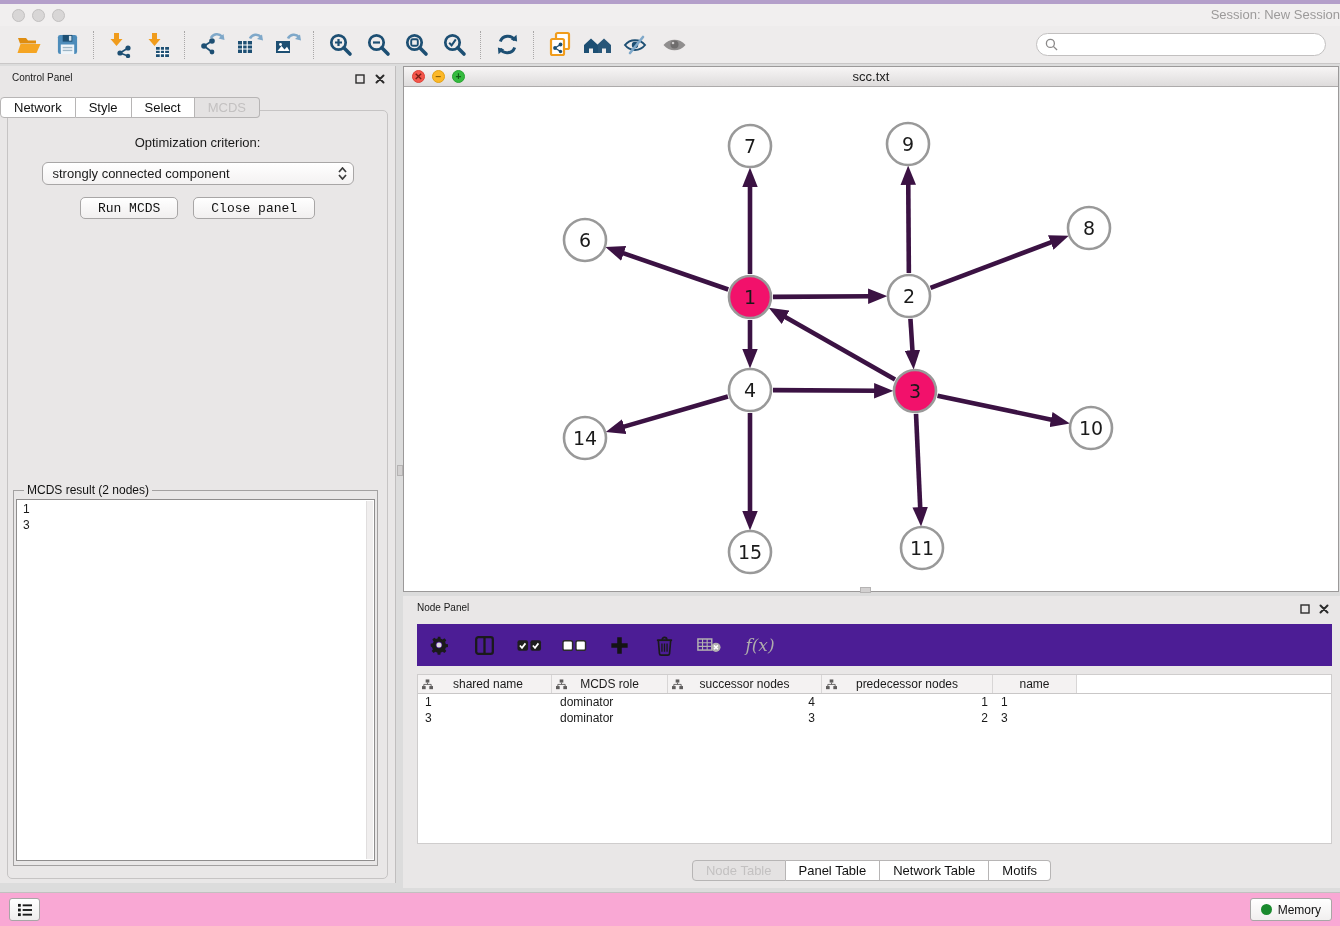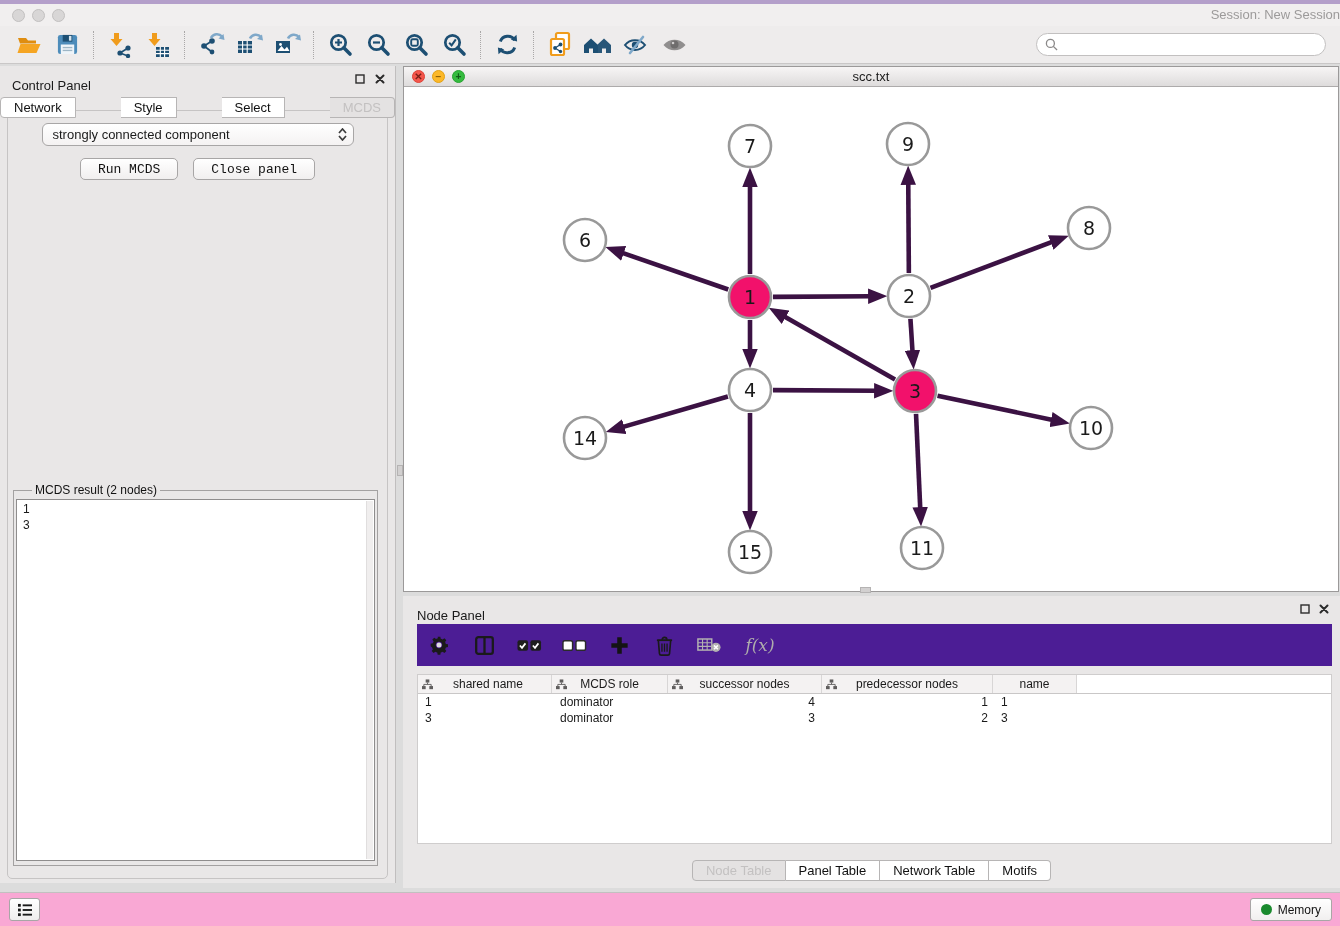--- a/index.html
+++ b/index.html
@@ -19,39 +19,39 @@
   .toolbar { position:absolute; left:0; top:26px; width:1340px; height:38px; background:#eeecec;
              border-bottom:1px solid #c9c7c7; display:flex; align-items:center; padding:0 10px; }
   .tb-btn { width:38px; height:32px; display:flex; align-items:center; justify-content:center; background:none; border:none; cursor:pointer; }
   .tb-sep { width:1px; height:28px; border-left:1px dotted #a9a7a7; margin:0 7px; }
   .search-wrap { margin-left:auto; margin-right:4px; width:290px; height:23px; background:#fff; border:1px solid #c2c0c0;
                  border-radius:12px; display:flex; align-items:center; padding:0 8px; }
   .search-wrap input { border:none; outline:none; flex:1; font-size:12px; background:transparent; margin-left:5px; font-family:"Liberation Sans",sans-serif; }
   
   .control-panel { position:absolute; left:0; top:66px; width:396px; height:817px; background:#e9e7e7; border-right:1px solid #c0bebe; }
   .panel-head { position:relative; height:26px; }
-  .panel-head .p-title { position:absolute; left:12px; top:12px; font-size:13px; color:#1a1a1a; }
+  .panel-head .p-title { position:absolute; left:12px; top:6px; font-size:10px; color:#1a1a1a; }
   .win-mini { position:absolute; top:6px; width:14px; height:14px; background:none; border:none; cursor:pointer; display:flex; align-items:center; justify-content:center; }
   .tabs { display:flex; }
   .tab { background:#fff; border:1px solid #b7b5b5; border-left:none; padding:2px 13px; font-size:13px; cursor:pointer; color:#111; white-space:nowrap; }
   .tab:first-child { border-left:1px solid #b7b5b5; border-radius:4px 0 0 4px; }
   .tab:last-child { border-radius:0 4px 4px 0; }
   .tab.selected { background:#e4e2e2; color:#c3c1c1; }
-  .cp-tabs { position:absolute; top:31px; left:0; right:0; display:flex; justify-content:space-between; z-index:2; }
+  .cp-tabs { position:absolute; top:31px; left:0; right:0; display:flex; justify-content:flex-start; z-index:2; }
   .cp-content { position:absolute; left:7px; right:7px; top:44px; bottom:4px; border:1px solid #c6c4c4; border-radius:5px; background:#e9e7e7; }
   .opt-label { text-align:center; margin-top:24px; font-size:13px; }
   .combo { margin:12px auto 0; width:312px; height:23px; background:linear-gradient(#ffffff,#f4f2f2); border:1px solid #a8a6a6;
            border-radius:6px; display:flex; align-items:center; padding:0 4px 0 10px; cursor:pointer; }
   .combo .combo-val { flex:1; font-size:13px; }
   .combo .stepper { display:flex; flex-direction:column; align-items:center; gap:1px; padding-right:2px; }
   .btn-row { display:flex; justify-content:center; gap:15px; margin-top:12px; }
   .push-btn { height:22px; padding:0 17px; background:linear-gradient(#ffffff,#f1efef); border:1px solid #a8a6a6;
               border-radius:5px; font-size:13px; font-family:Liberation Mono, monospace; cursor:pointer; color:#111; }
   fieldset.result { position:absolute; left:5px; right:9px; top:372px; height:383px; border:1px solid #a3a1a1; }
-  fieldset.result legend { font-size:12px; padding:0 3px; margin-left:18px; color:#111; }
+  fieldset.result legend { font-size:12px; padding:0 3px; margin-left:10px; color:#111; }
   .result-inner { position:absolute; left:2px; right:2px; top:2px; bottom:4px; background:#fff; border:1px solid #8f8d8d; font-size:12px; line-height:16px; padding:1px 0 0 6px; overflow:hidden; }
   .result-scroll { position:absolute; right:1px; top:1px; bottom:1px; width:7px; background:#f0eeee; border-left:1px solid #e0dede; }
   
   .net-window { position:absolute; left:403px; top:66px; width:936px; height:526px; border:1px solid #9b9999; background:#fff; }
   .nw-titlebar { position:relative; height:20px; background:linear-gradient(#f7f5f5,#dedcdc); border-bottom:1px solid #adabab; }
   .nw-lights { position:absolute; left:8px; top:3px; display:flex; gap:7px; }
   .nw-light { width:13px; height:13px; border-radius:50%; display:flex; align-items:center; justify-content:center;
               font-size:10px; font-weight:bold; line-height:1; cursor:pointer; border:1px solid; }
   .nw-light.red { background:#f4564c; border-color:#dd4237; color:#791e16; }
   .nw-light.yel { background:#fcb828; border-color:#e3a112; color:#8a5d05; }
@@ -257,20 +257,21 @@
           </svg>
       </button>
     </div>
     <div class="cp-tabs tabs">
       <div class="tab">Network</div>
       <div class="tab">Style</div>
       <div class="tab">Select</div>
       <div class="tab selected">MCDS</div>
     </div>
     <div class="cp-content">
+      <div class="opt-label">Optimization criterion:</div>
       <div class="combo">
         <span class="combo-val">strongly connected component</span>
         <span class="stepper">
           <svg width="9" height="6" viewBox="0 0 9 6">
               <path d="M1 5 L4.5 1 L8 5" stroke="#3c3c3c" stroke-width="1.7" fill="none"></path>
             </svg>
           <svg width="9" height="6" viewBox="0 0 9 6">
               <path d="M1 1 L4.5 5 L8 1" stroke="#3c3c3c" stroke-width="1.7" fill="none"></path>
             </svg>
         </span>

